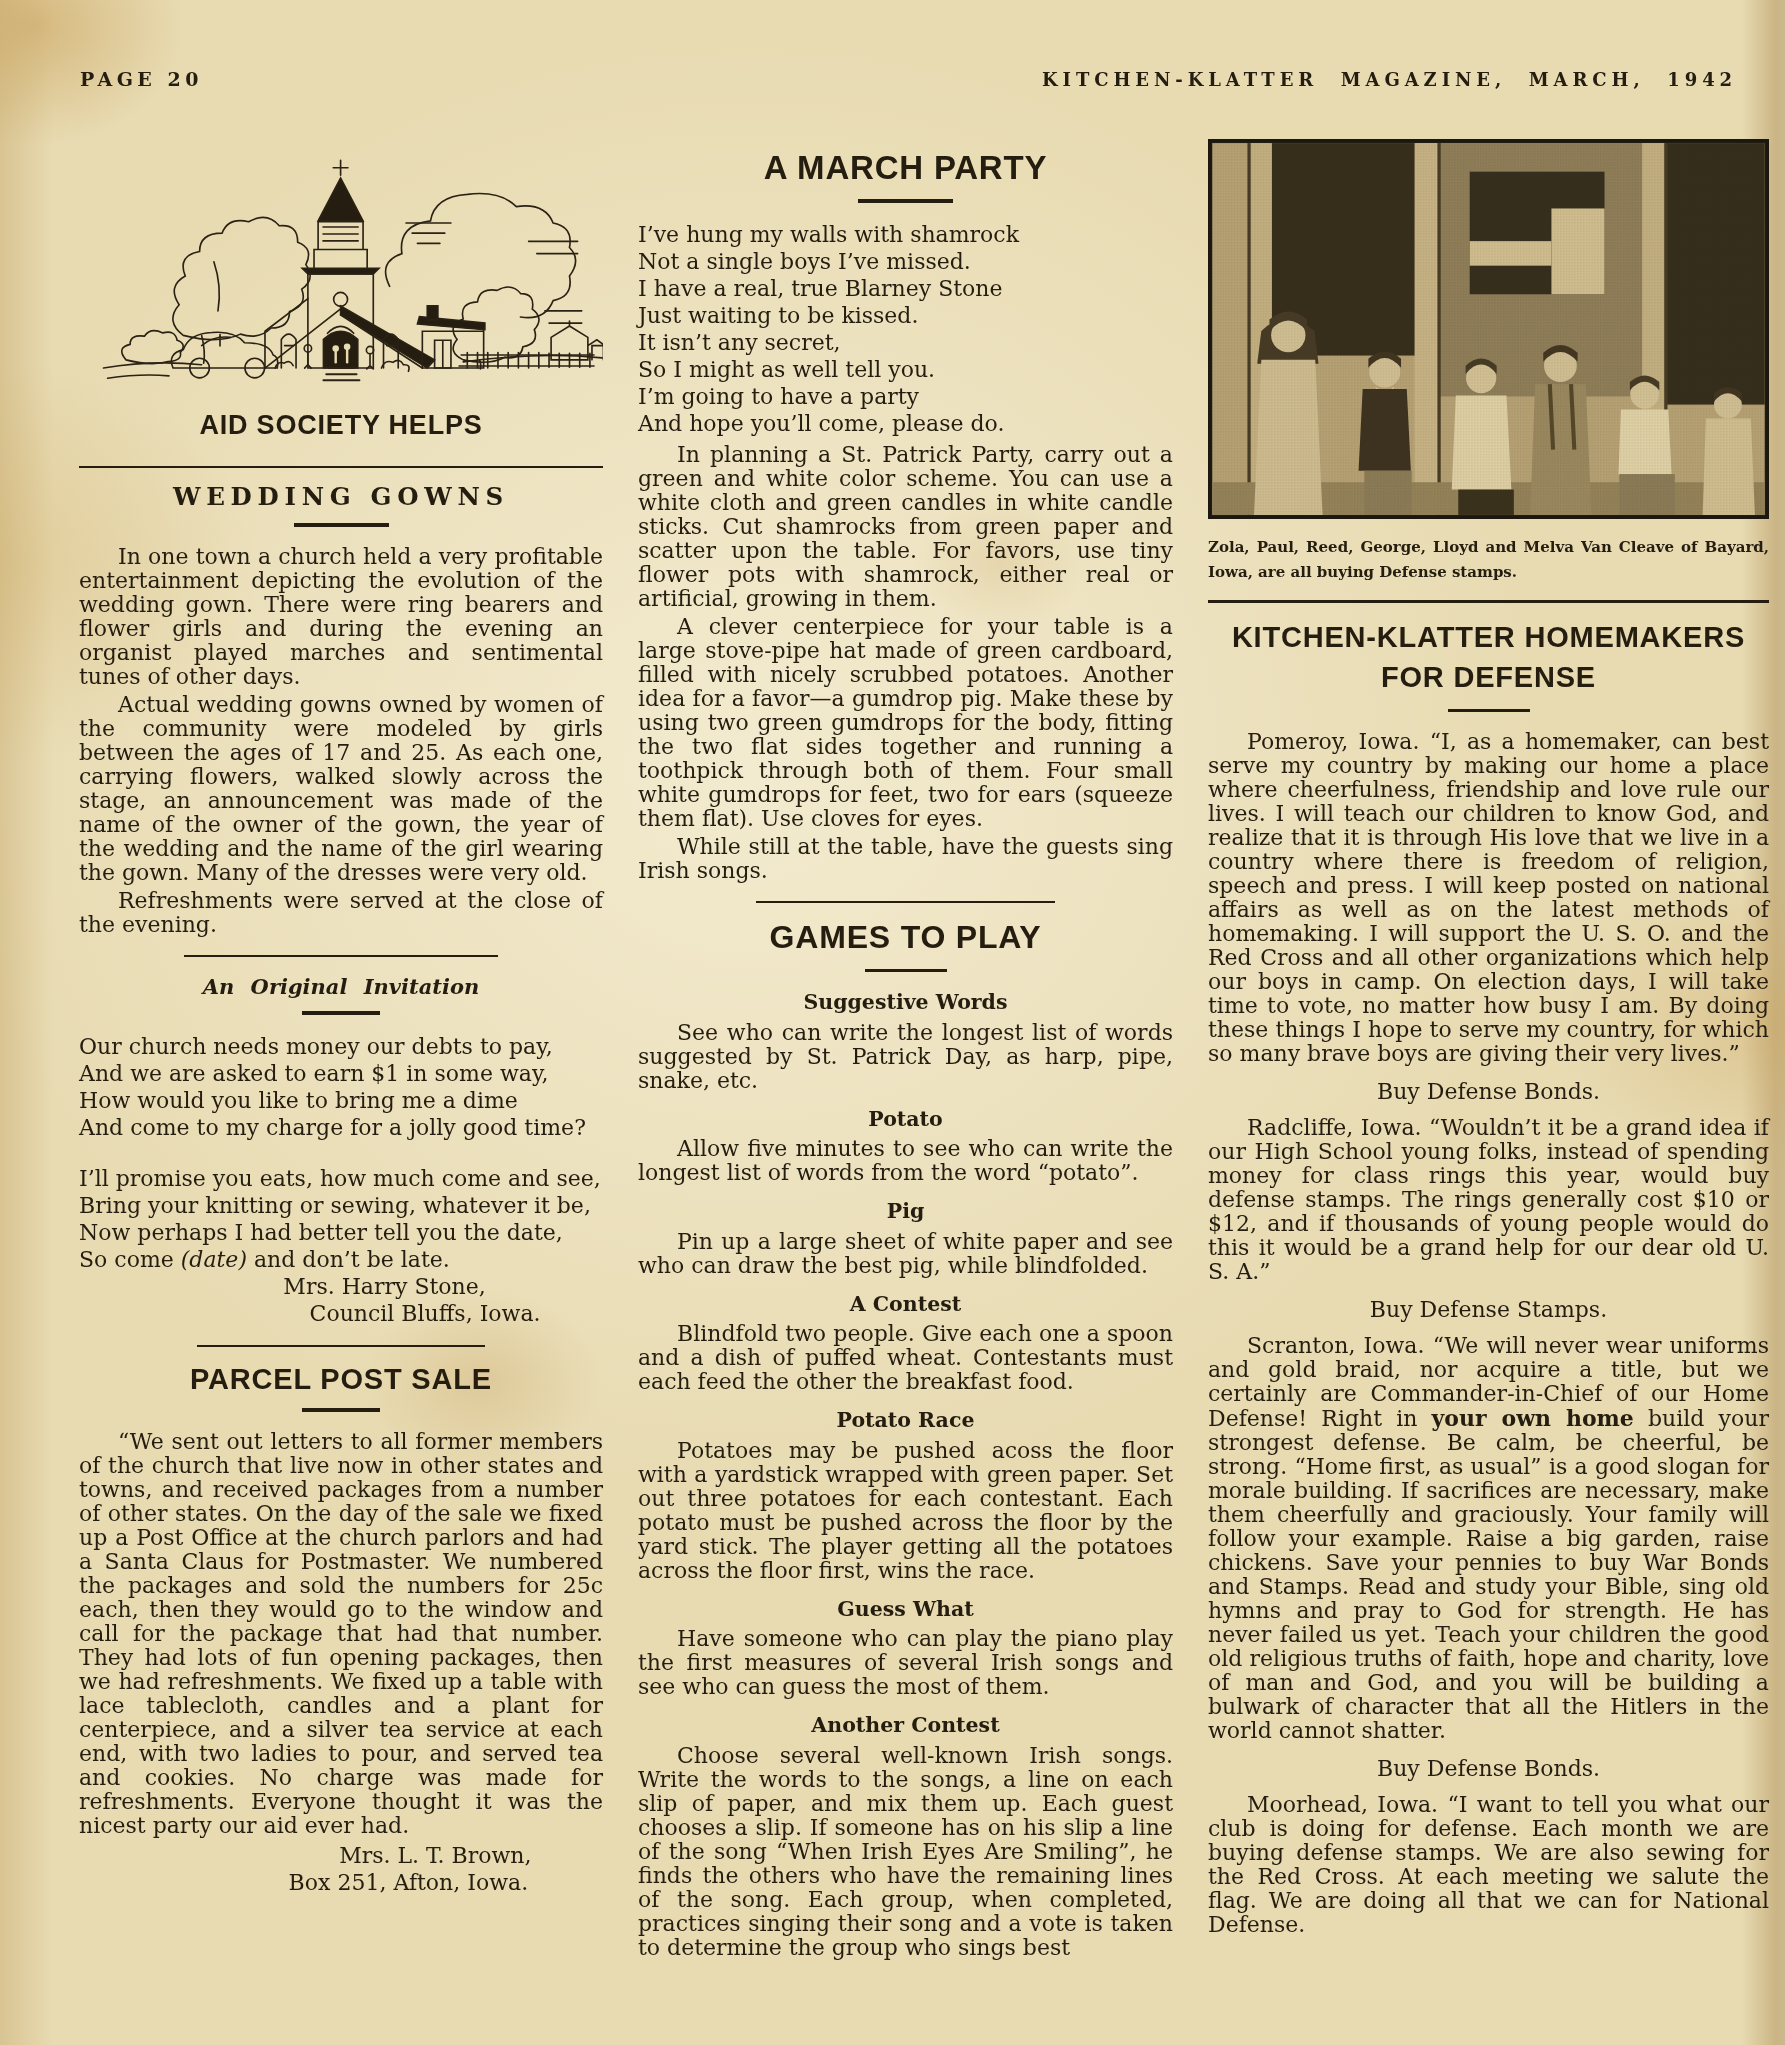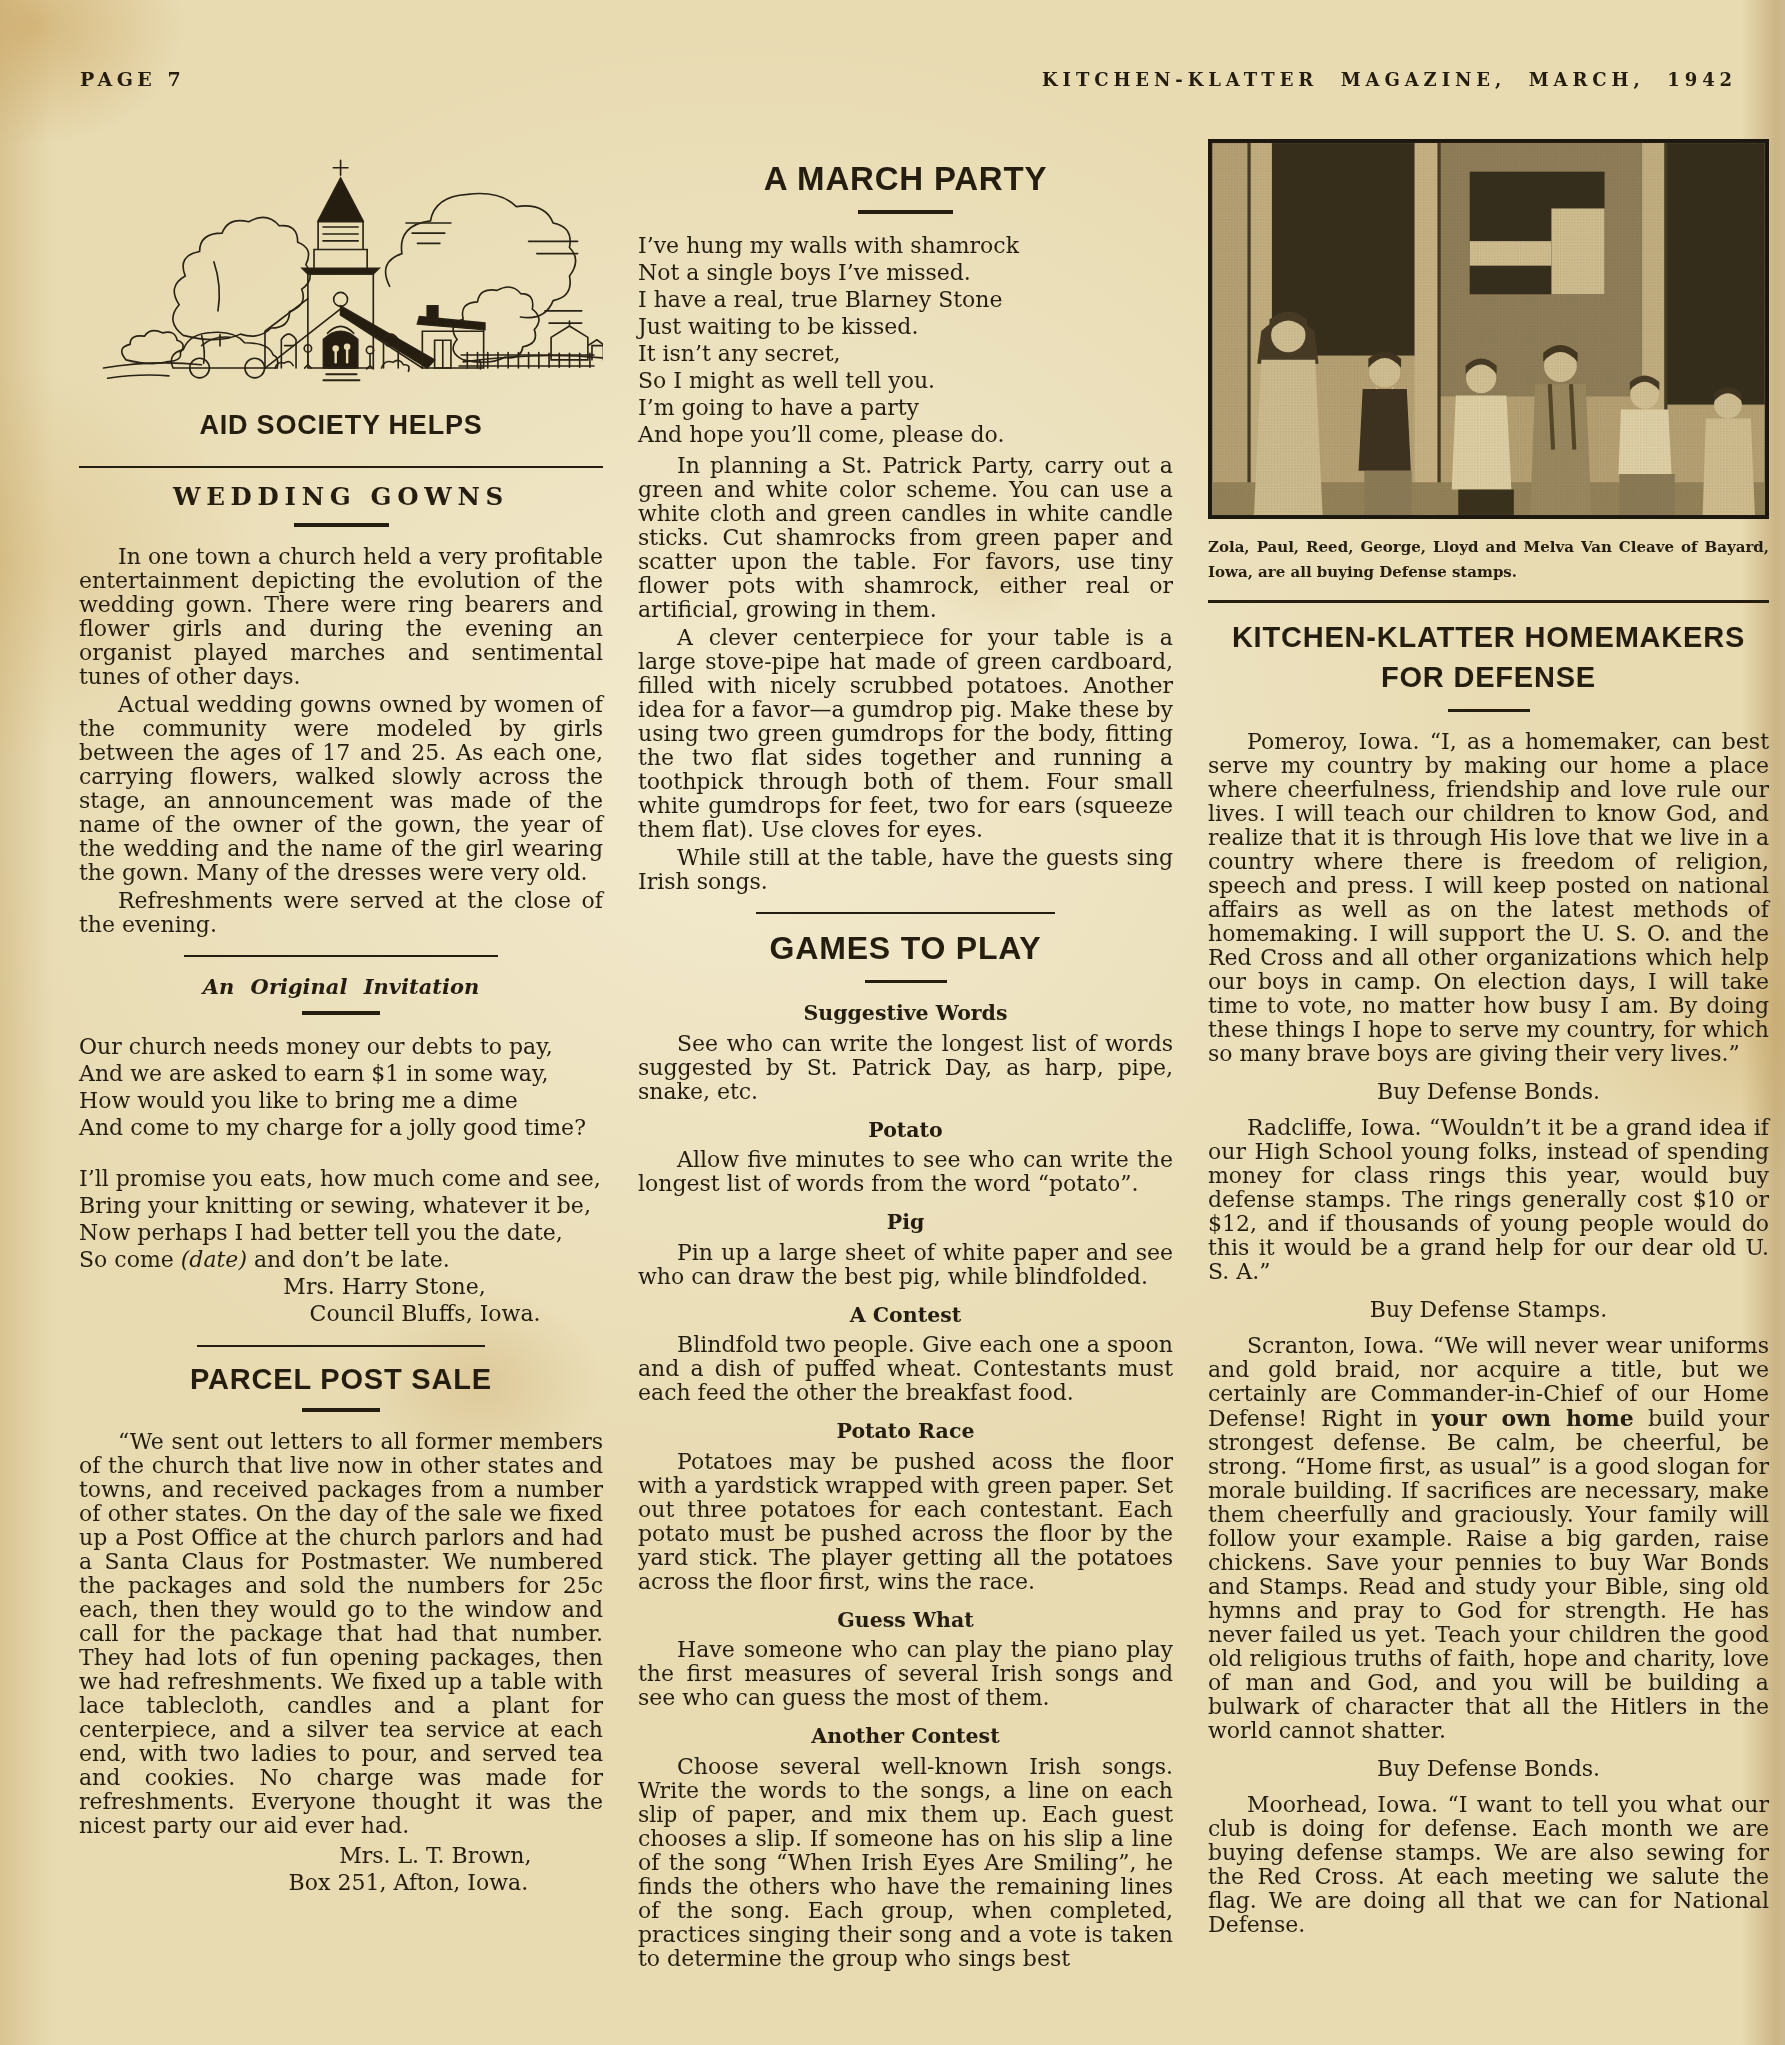--- a/index.html
+++ b/index.html
@@ -63,21 +63,21 @@
 
   .photo-frame { width:561px; height:380px; }
   .church-art { width:524px; height:257px; display:block; margin:0 auto; }
 </style>
 </head>
 <body>
 <div class="paper"></div>
 
 <div class="page">
   <div class="header">
-    <span class="page-number">PAGE 7</span>
+    <span class="page-number">PAGE 20</span>
     <span class="masthead">KITCHEN-KLATTER MAGAZINE, MARCH, 1942</span>
   </div>
 
   <div class="columns">
 
     <div class="col1">
       <svg class="church-art" viewBox="0 0 1282 628">
         <g stroke="#2a2215" stroke-width="4" fill="none" stroke-linecap="round">
 
           <path d="M760 360 q-30-60 30-80 q-10-70 70-80 q10-60 90-65 q80-10 120 30 q70-10 90 40 q50 10 40 60 q30 30 0 70 q10 50-40 60 q-20 50-80 40"></path>
@@ -169,21 +169,21 @@
       <div class="rule-mid" style="width:55%;"></div>
       <h3 class="h-sans h-parcel">PARCEL POST SALE</h3>
       <div class="rule-short" style="width:78px;"></div>
 
       <p class="p">“We sent out letters to all former members of the church that live now in other states and towns, and received packages from a number of other states. On the day of the sale we fixed up a Post Office at the church parlors and had a Santa Claus for Postmaster. We numbered the packages and sold the numbers for 25c each, then they would go to the window and call for the package that had that number. They had lots of fun opening packages, then we had refreshments. We fixed up a table with lace tablecloth, candles and a plant for centerpiece, and a silver tea service at each end, with two ladies to pour, and served tea and cookies. No charge was made for refreshments. Everyone thought it was the nicest party our aid ever had.</p>
       <div class="sig" style="margin-left:36%;text-align:center;">Mrs. L. T. Brown,</div>
       <div class="sig" style="margin-left:40%;">Box 251, Afton, Iowa.</div>
     </div>
 
     <div class="col2">
-      <h2 class="h-sans h-march" style="margin-top:21px;">A MARCH PARTY</h2>
+      <h2 class="h-sans h-march" style="margin-top:10px;">A MARCH PARTY</h2>
       <div class="rule-short"></div>
 
       <div class="poemline">I’ve hung my walls with shamrock</div>
       <div class="poemline">Not a single boys I’ve missed.</div>
       <div class="poemline">I have a real, true Blarney Stone</div>
       <div class="poemline">Just waiting to be kissed.</div>
       <div class="poemline">It isn’t any secret,</div>
       <div class="poemline">So I might as well tell you.</div>
       <div class="poemline">I’m going to have a party</div>
       <div class="poemline" style="margin-bottom:5.7px;">And hope you’ll come, please do.</div>

